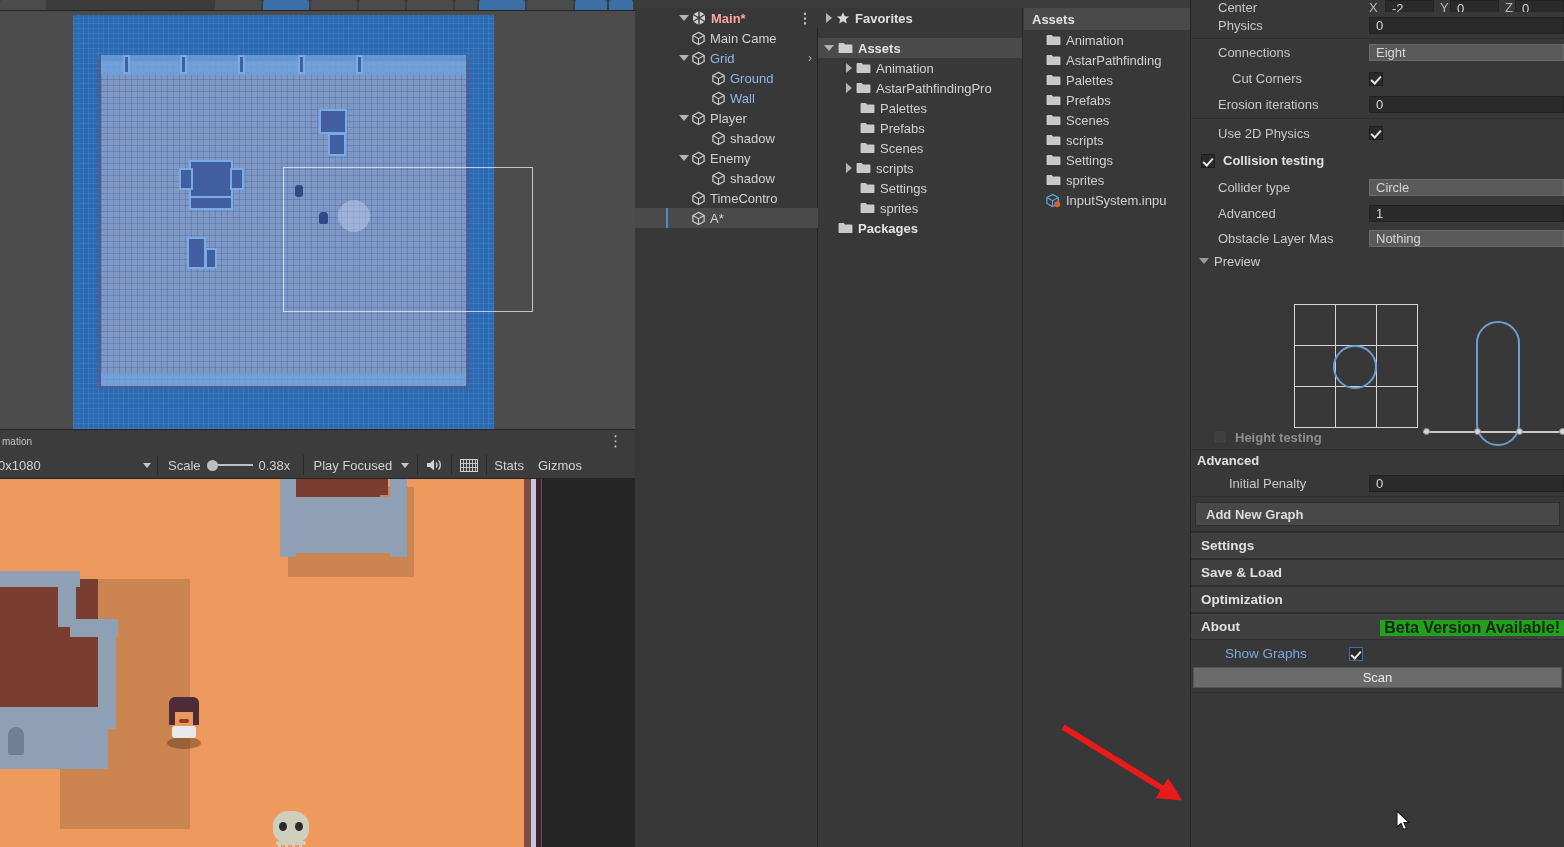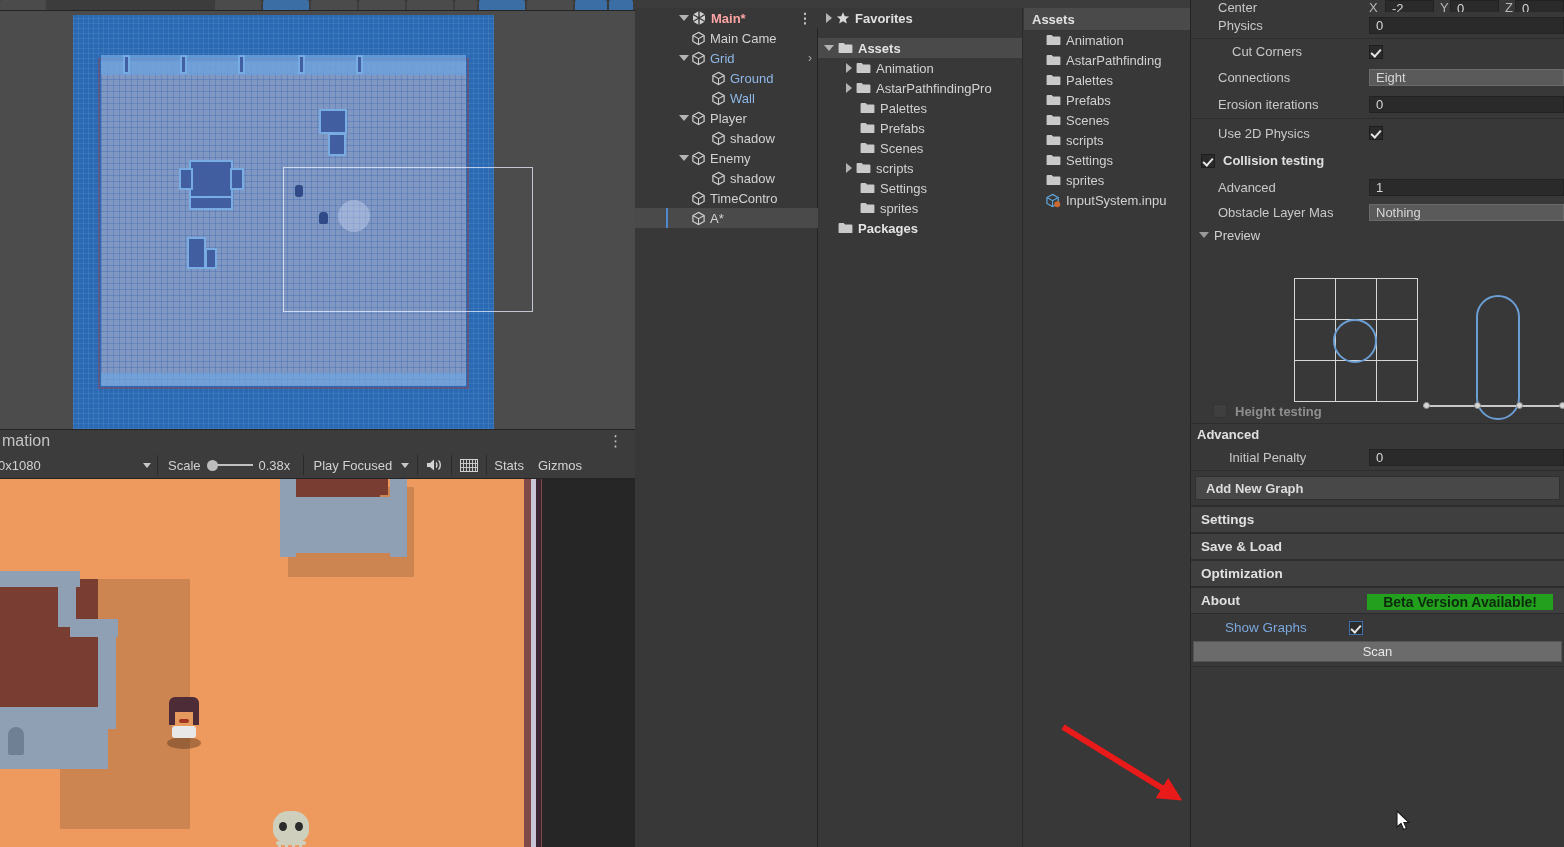--- a/index.html
+++ b/index.html
@@ -75,21 +75,21 @@
   }
   .scene-sprite { position: absolute; background: #2f4a86; }
 
   
   .gv-tabbar {
     position: absolute; left: 0; top: 429px; width: 635px; height: 23px;
     background: #3c3c3c; border-top: 1px solid #242424;
     display: flex; align-items: center;
   }
   .gv-tab-label {
-    color: #c4c4c4; font-size: 16px; padding-left: 2px;
+    color: #c4c4c4; font-size: 10px; padding-left: 2px;
   }
   .gv-kebab {
     margin-left: auto; margin-right: 12px; color: #c4c4c4;
     font-size: 15px; line-height: 10px; letter-spacing: 0;
   }
   .gv-toolbar {
     position: absolute; left: 0; top: 452px; width: 635px; height: 27px;
     background: #3c3c3c; border-bottom: 1px solid #242424;
     display: flex; align-items: center; gap: 0;
   }
@@ -272,23 +272,23 @@
     font-weight: bold;
   }
   .sec-header {
     height: 27px; background: #3f3f3f; border-top: 1px solid #2d2d2d;
     border-bottom: 1px solid #2d2d2d;
     color: #e0e0e0; font-size: 13.5px; font-weight: bold;
     display: flex; align-items: center; padding-left: 10px;
     position: relative;
   }
   .beta-badge {
-    position: absolute; right: 11px; top: 6px; height: 16px;
-    background: #22a01e; color: #0d2a0d; font-size: 14px; font-weight: bold;
-    display: flex; align-items: center; padding: 0 16px; white-space: nowrap;
+    position: absolute; right: 0; top: 6px; height: 16px;
+    background: #22a01e; color: #0d2a0d; font-size: 16px; font-weight: bold;
+    display: flex; align-items: center; padding: 0 4px; white-space: nowrap;
   }
   .showgraphs-row {
     height: 27px; display: flex; align-items: center; padding-left: 34px;
     color: #7aa7dd; font-size: 13.5px;
   }
   .scan-btn {
     margin: 0 2px; height: 21px; background: #6b6b6b; border: 1px solid #545454;
     color: #e8e8e8; font-size: 13px; display: flex; align-items: center;
     justify-content: center;
   }
@@ -711,47 +711,51 @@
       <span class="field" style="max-width:72px">0</span>
     </div>
 
     <div class="row" style="height:26px">
       <span class="lbl">Physics</span>
       <span class="field">0</span>
     </div>
 
     <div class="sep"></div>
 
+    <div class="row" style="height:27px">
+      <span class="lbl">Connections</span>
+      <span class="field popup">Eight</span>
+    </div>
+
     <div class="row" style="height:25px">
       <span class="lbl ind">Cut Corners</span>
       <span class="cbox checked"></span>
     </div>
 
     <div class="row" style="height:27px">
-      <span class="lbl">Connections</span>
-      <span class="field popup">Eight</span>
-    </div>
-
-    <div class="row" style="height:27px">
       <span class="lbl">Erosion iterations</span>
       <span class="field">0</span>
     </div>
 
     <div class="sep"></div>
 
     <div class="row" style="height:28px">
       <span class="lbl">Use 2D Physics</span>
       <span class="cbox checked"></span>
     </div>
 
     <div class="row" style="height:27px;padding-left:10px;">
       <span class="cbox checked"></span>
       <span style="padding-left:8px;color:#e0e0e0;font-weight:bold;font-size:13px;">Collision testing</span>
     </div>
 
+    <div class="row" style="height:26px">
+      <span class="lbl">Collider type</span>
+      <span class="field popup">Circle</span>
+    </div>
 
     <div class="row" style="height:26px">
       <span class="lbl">Advanced</span>
       <span class="field">1</span>
     </div>
 
     <div class="row" style="height:25px">
       <span class="lbl">Obstacle Layer Mas</span>
       <span class="field popup">Nothing</span>
     </div>

